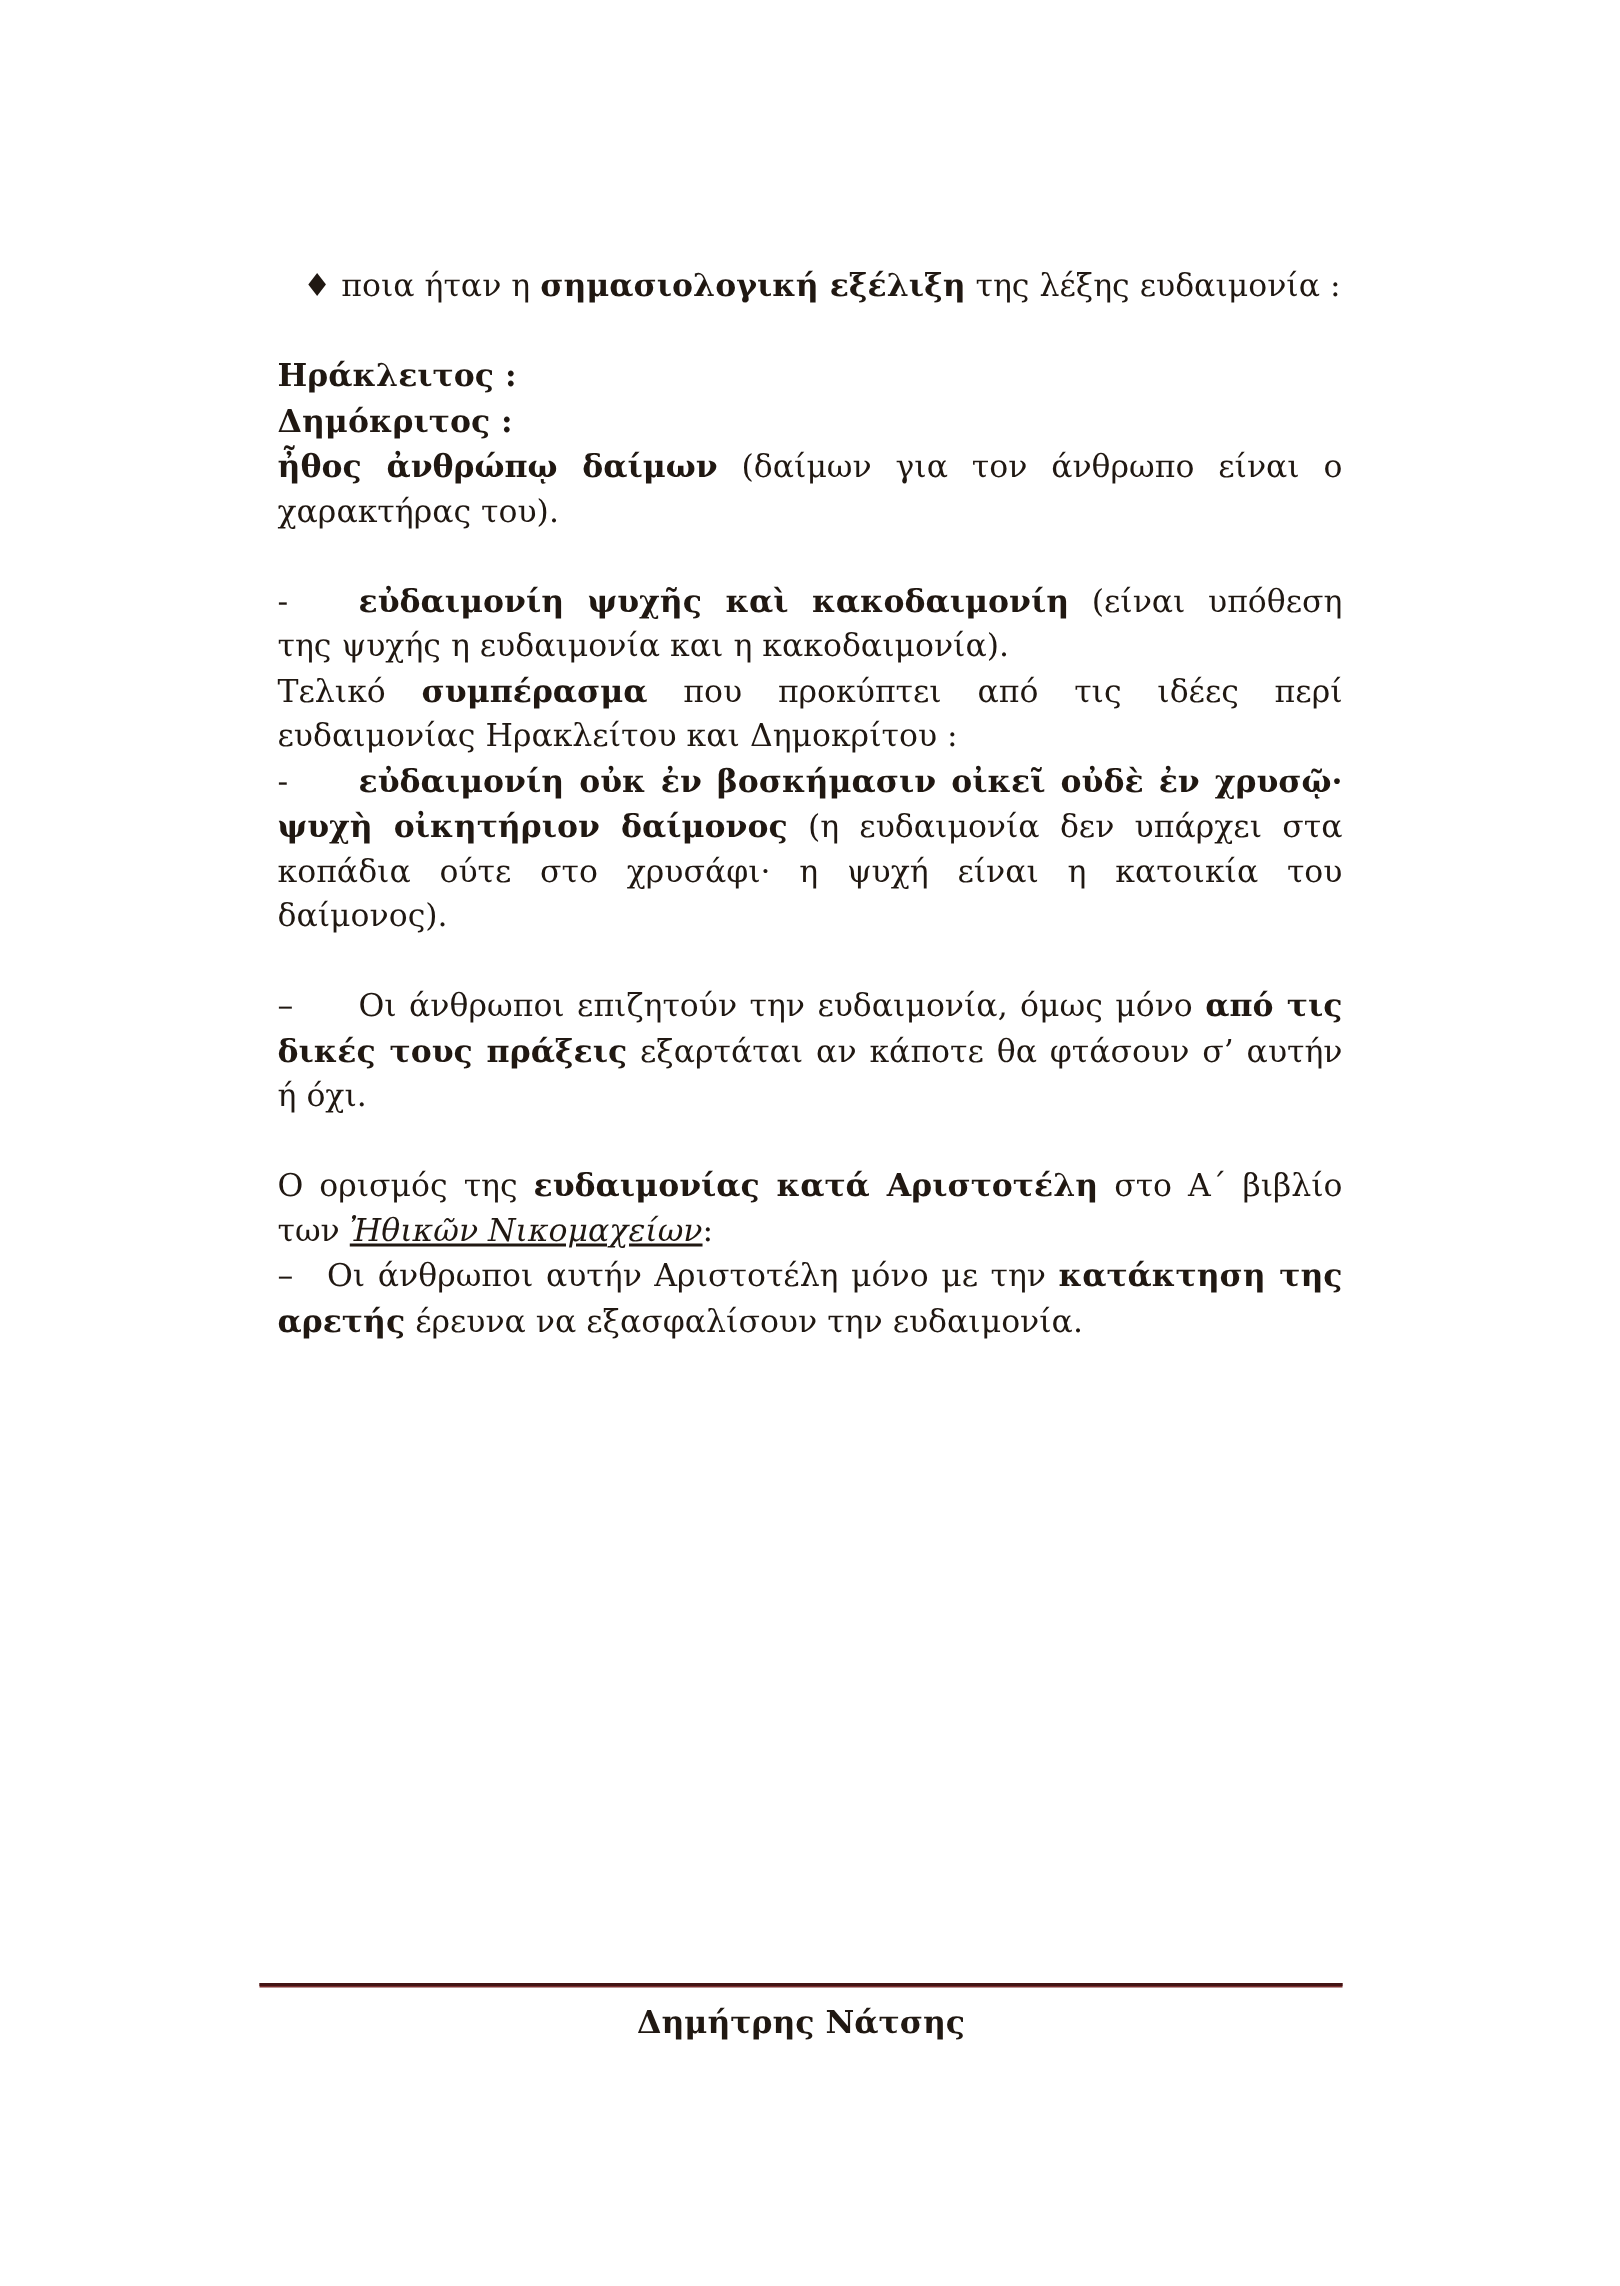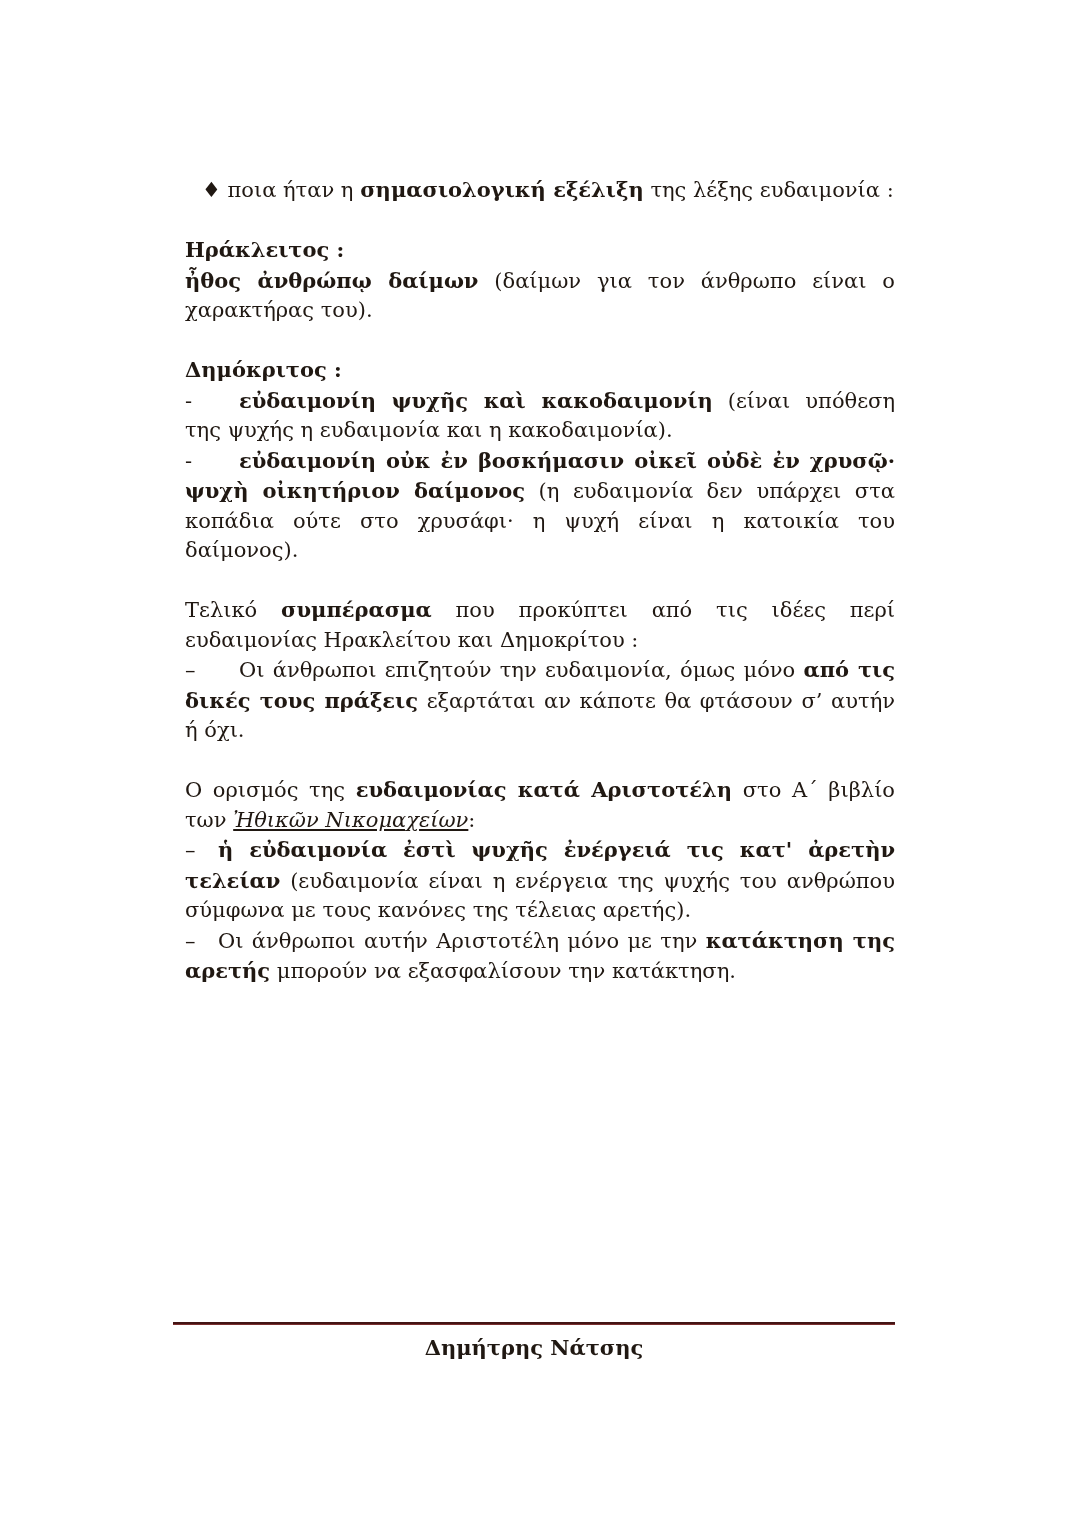--- a/index.html
+++ b/index.html
@@ -45,28 +45,27 @@
     color: var(--text-color);
   }
 </style>
 </head>
 <body>
 
 <div class="page">
   <div class="doc-body">
       <p class="para gap" style="text-indent: 17px;"><span>♦ ποια ήταν η </span><span class="b">σημασιολογική εξέλιξη</span><span> της λέξης ευδαιμονία :</span></p>
       <p class="para"><span class="b">Ηράκλειτος :</span></p>
+      <p class="para"><span class="b">Δημόκριτος :</span></p>
       <p class="para gap"><span class="b">ἦθος ἀνθρώπῳ δαίμων</span><span>  (δαίμων για τον άνθρωπο είναι ο χαρακτήρας του).</span></p>
-      <p class="para"><span class="b">Δημόκριτος :</span></p>
       <p class="para"><span class="marker" style="width: 54px;">-</span><span class="b">εὐδαιμονίη ψυχῆς καὶ κακοδαιμονίη</span><span> (είναι υπόθεση της ψυχής η ευδαιμονία και η κακοδαιμονία).</span></p>
+      <p class="para"><span>Τελικό </span><span class="b">συμπέρασμα</span><span> που προκύπτει από τις ιδέες περί ευδαιμονίας Ηρακλείτου και Δημοκρίτου :</span></p>
       <p class="para gap"><span class="marker" style="width: 54px;">-</span><span class="b">εὐδαιμονίη οὐκ ἐν βοσκήμασιν οἰκεῖ οὐδὲ ἐν χρυσῷ· ψυχὴ οἰκητήριον δαίμονος</span><span> (η ευδαιμονία δεν υπάρχει στα κοπάδια ούτε στο χρυσάφι· η ψυχή είναι η κατοικία του δαίμονος).</span></p>
-      <p class="para"><span>Τελικό </span><span class="b">συμπέρασμα</span><span> που προκύπτει από τις ιδέες περί ευδαιμονίας Ηρακλείτου και Δημοκρίτου :</span></p>
       <p class="para gap"><span class="marker" style="width: 54px;">–</span><span>Οι άνθρωποι επιζητούν την ευδαιμονία, όμως μόνο </span><span class="b">από τις δικές τους πράξεις</span><span> εξαρτάται αν κάποτε θα φτάσουν σ’ αυτήν ή όχι.</span></p>
       <p class="para"><span>Ο ορισμός της </span><span class="b">ευδαιμονίας κατά Αριστοτέλη</span><span> στο Α΄ βιβλίο των </span><span class="i">Ἠθικῶν Νικομαχείων</span><span>:</span></p>
-      <p class="para"><span class="marker" style="width: 33px;">–</span><span class="b">ἡ εὐδαιμονία ἐστὶ ψυχῆς ἐνέργειά τις κατ' ἀρετὴν τελείαν</span><span> (ευδαιμονία είναι η ενέργεια της ψυχής του ανθρώπου σύμφωνα με τους κανόνες της τέλειας αρετής).</span></p>
-      <p class="para gap"><span class="marker" style="width: 33px;">–</span><span>Οι άνθρωποι αυτήν Αριστοτέλη μόνο με την </span><span class="b">κατάκτηση της αρετής</span><span> μπορούν να εξασφαλίσουν την κατάκτηση.</span></p>
+      <p class="para gap"><span class="marker" style="width: 33px;">–</span><span>Οι άνθρωποι αυτήν Αριστοτέλη μόνο με την </span><span class="b">κατάκτηση της αρετής</span><span> έρευνα να εξασφαλίσουν την ευδαιμονία.</span></p>
     </div>
 
   <div class="footer">
     <div class="rule"></div>
     <div class="footer-name">Δημήτρης Νάτσης</div>
   </div>
 </div>
 
 </body></html>

